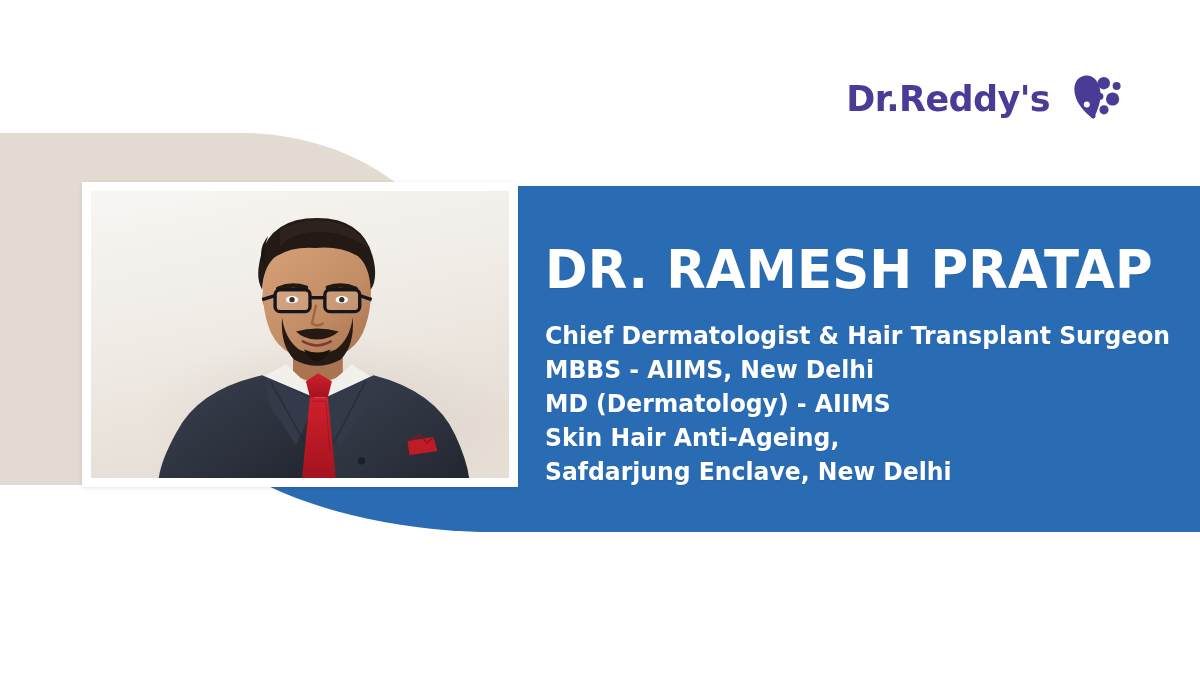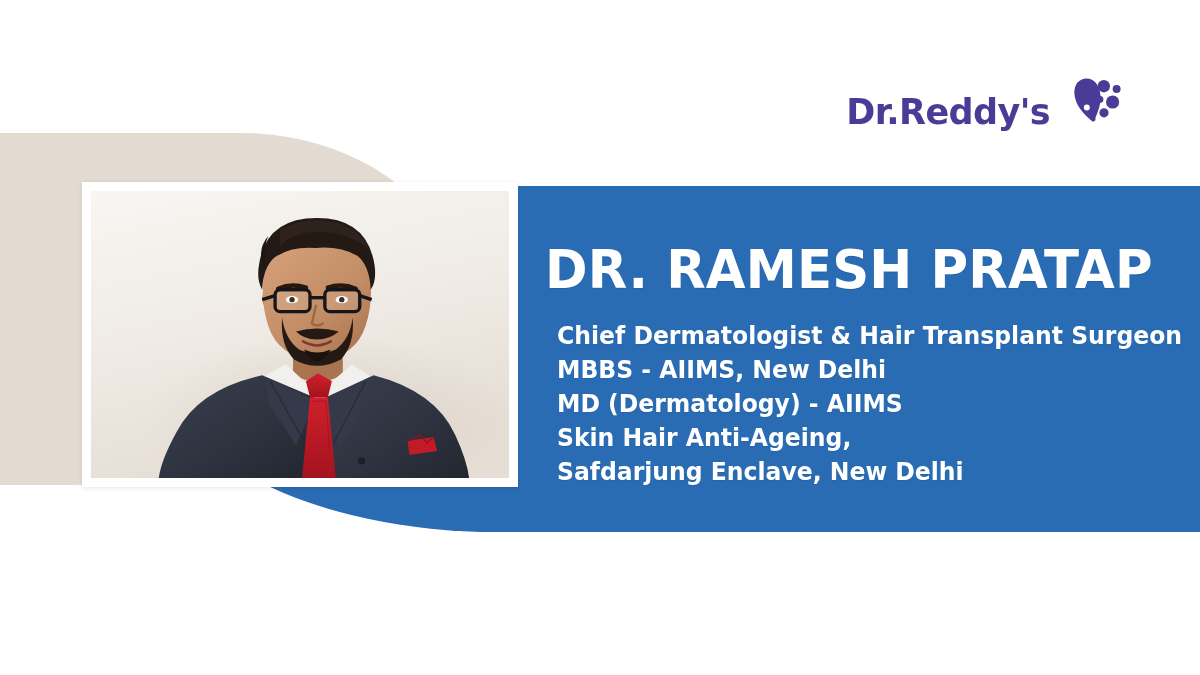--- a/index.html
+++ b/index.html
@@ -23,21 +23,21 @@
     background: #ffffff;
     overflow: hidden;
   }
 
   
   .brand {
     position: absolute;
     right: 78px;
     top: 68px;
     display: flex;
-    align-items: flex-end;
+    align-items: center;
     gap: 14px;
     height: 62px;
   }
   .brand-wordmark {
     font-family: "DejaVu Sans", sans-serif;
     font-weight: 700;
     font-size: 35px;
     letter-spacing: -0.6px;
     color: #4a3b96;
     line-height: 1;
@@ -132,21 +132,21 @@
     letter-spacing: 0.2px;
     color: #ffffff;
     margin: 0 0 22px 0;
     white-space: nowrap;
     transform: scaleX(0.95);
     transform-origin: left center;
     text-shadow: 0 1px 1px rgba(0,0,0,0.10);
   }
   .cred-list {
     list-style: none;
-    margin: 12px;
+    margin: 0;
     padding: 0;
   }
   .cred-line {
     font-family: "DejaVu Sans", sans-serif;
     font-weight: 700;
     font-size: 25px;
     line-height: 1.36;
     color: #ffffff;
     white-space: nowrap;
     transform: scaleX(0.94);

